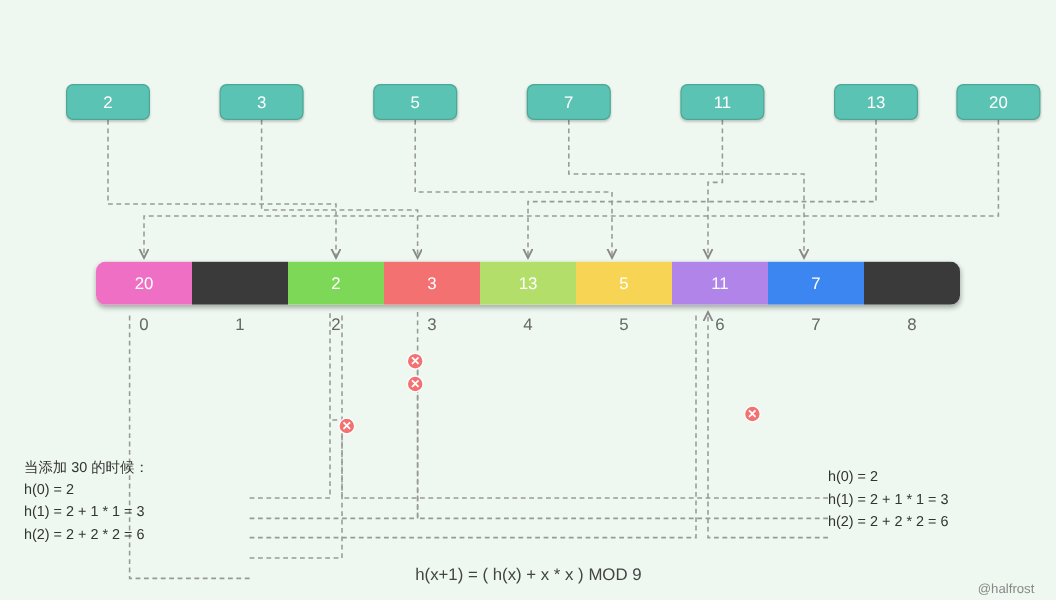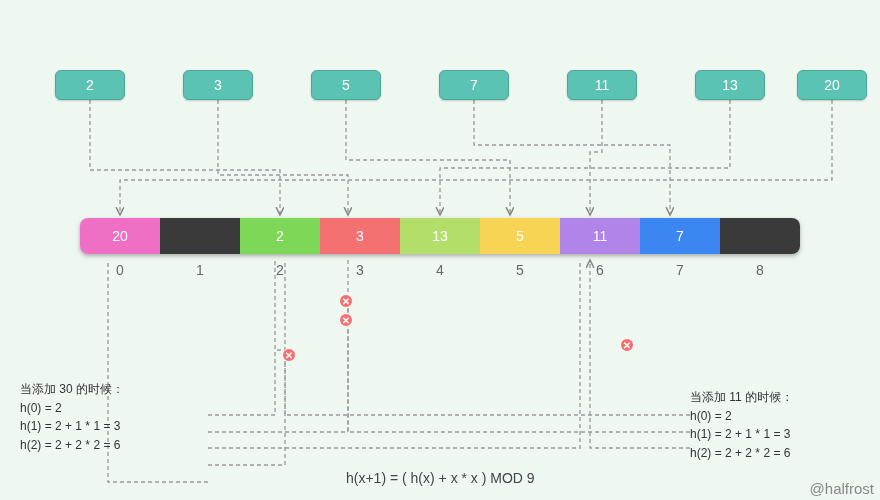--- a/index.html
+++ b/index.html
@@ -61,23 +61,23 @@
     color: #333;
     line-height: 1.55;
   }
   .formula {
     position: absolute;
     font-size: 14px;
     color: #444;
   }
   .watermark {
     position: absolute;
-    right: 6px;
+    right: 18px;
     bottom: 3px;
-    font-size: 15px;
+    font-size: 11px;
     color: #888;
   }
   svg.lines {
     position: absolute;
     top: 0; left: 0;
     width: 880px; height: 500px;
     pointer-events: none;
   }
   .xmark {
     position: absolute;
@@ -166,21 +166,20 @@
   </div>
 
 <div class="text-block" style="left:20px; top:380px;">
   <div>当添加 30 的时候：</div>
   <div>h(0) = 2</div>
   <div>h(1) = 2 + 1 * 1 = 3</div>
   <div>h(2) = 2 + 2 * 2 = 6</div>
 </div>
 
 <div class="text-block" style="left:690px; top:388px;">
-  <div>当添加 11 的时候：</div>
   <div>h(0) = 2</div>
   <div>h(1) = 2 + 1 * 1 = 3</div>
   <div>h(2) = 2 + 2 * 2 = 6</div>
 </div>
 
 <div class="formula" style="left:330px; top:470px;margin-left:16px;">h(x+1) = ( h(x) + x * x ) MOD 9</div>
 
 <div class="watermark">@halfrost</div>
 
 </body></html>

